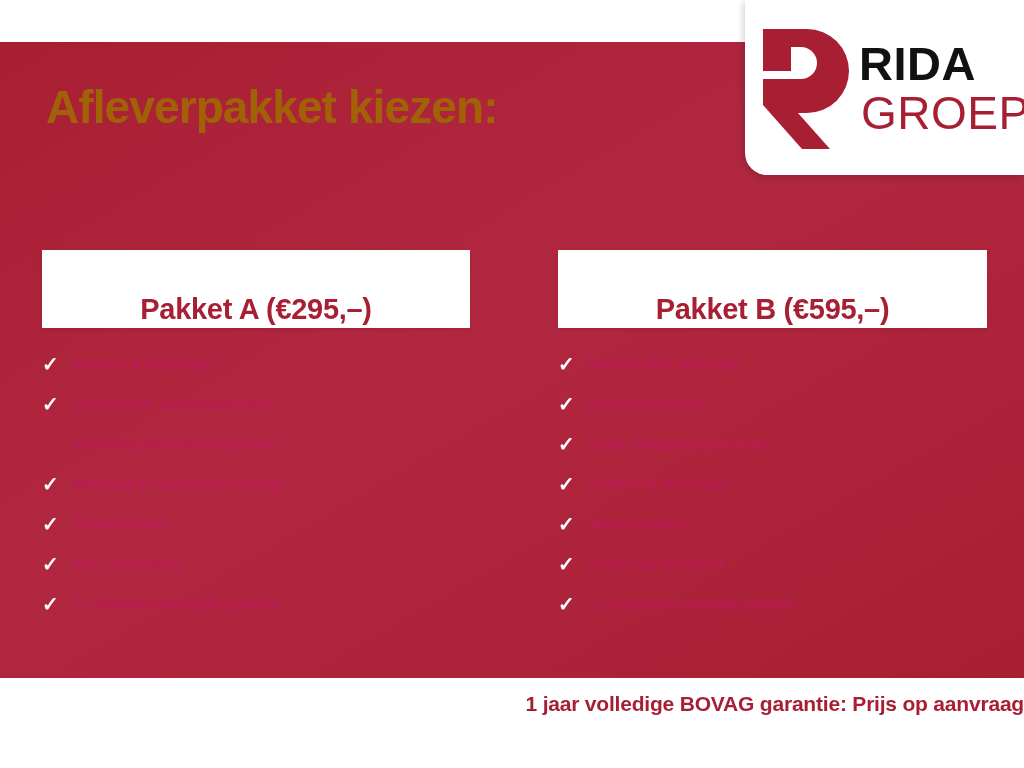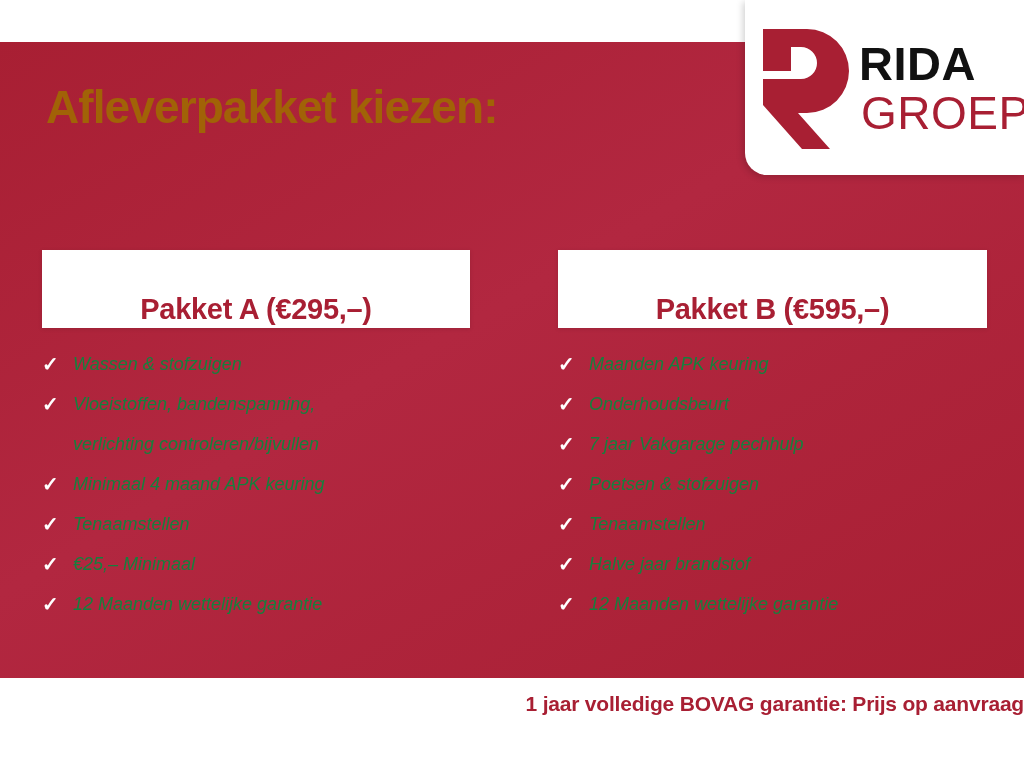--- a/index.html
+++ b/index.html
@@ -125,24 +125,23 @@
     flex:0 0 auto;
     width:31px;
     font-size:20px;
     font-weight:bold;
     color:#ffffff;
     line-height:40px;
     text-align:left;
   }
   .item-text {
     flex:1 1 auto;
-    color:#15803d;
-    font-size:18px;
+    color:#be185d;
+    font-size:15px;
     line-height:40px;
-    font-style:italic;
   }
 
   
   .footer {
     position:absolute;
     left:0; top:678px;
     width:1024px; height:90px;
     background:#ffffff;
     z-index:5;
   }
@@ -196,45 +195,45 @@
         <li class="pkg-item">
           <span class="check-icon">✓</span>
           <span class="item-text">Minimaal 4 maand APK keuring</span>
         </li>
         <li class="pkg-item">
           <span class="check-icon">✓</span>
           <span class="item-text">Tenaamstellen</span>
         </li>
         <li class="pkg-item">
           <span class="check-icon">✓</span>
-          <span class="item-text">€25,– Minimaal</span>
+          <span class="item-text">€25,– Brandstof</span>
         </li>
         <li class="pkg-item">
           <span class="check-icon">✓</span>
           <span class="item-text">12 Maanden wettelijke garantie</span>
         </li>
       </ul>
   </div>
 
   <div class="pkg b">
     <div class="pkg-header">
       <span class="pkg-header-text">Pakket B (€595,–)</span>
     </div>
     <ul class="pkg-list">
         <li class="pkg-item">
           <span class="check-icon">✓</span>
-          <span class="item-text">Maanden APK keuring</span>
+          <span class="item-text">Nieuwe APK aanvraag</span>
         </li>
         <li class="pkg-item">
           <span class="check-icon">✓</span>
           <span class="item-text">Onderhoudsbeurt</span>
         </li>
         <li class="pkg-item">
           <span class="check-icon">✓</span>
-          <span class="item-text">7 jaar Vakgarage pechhulp</span>
+          <span class="item-text">6 jaar Vakgarage pechhulp</span>
         </li>
         <li class="pkg-item">
           <span class="check-icon">✓</span>
           <span class="item-text">Poetsen &amp; stofzuigen</span>
         </li>
         <li class="pkg-item">
           <span class="check-icon">✓</span>
           <span class="item-text">Tenaamstellen</span>
         </li>
         <li class="pkg-item">

